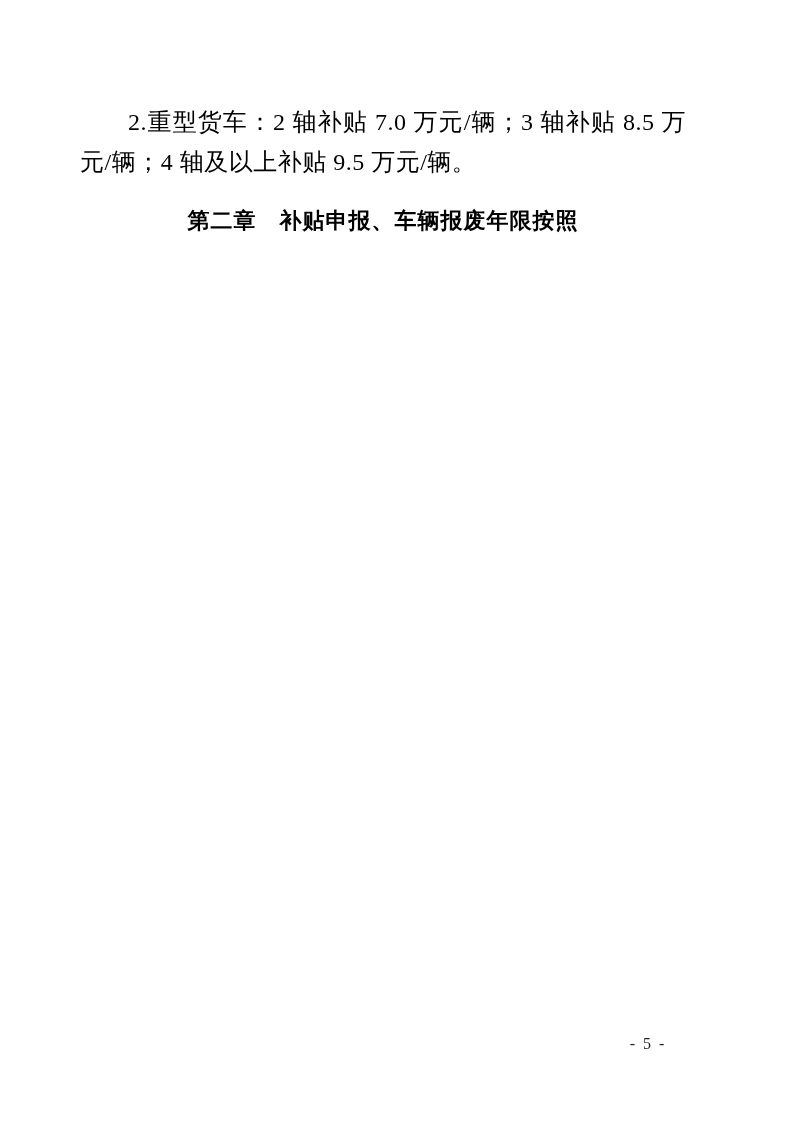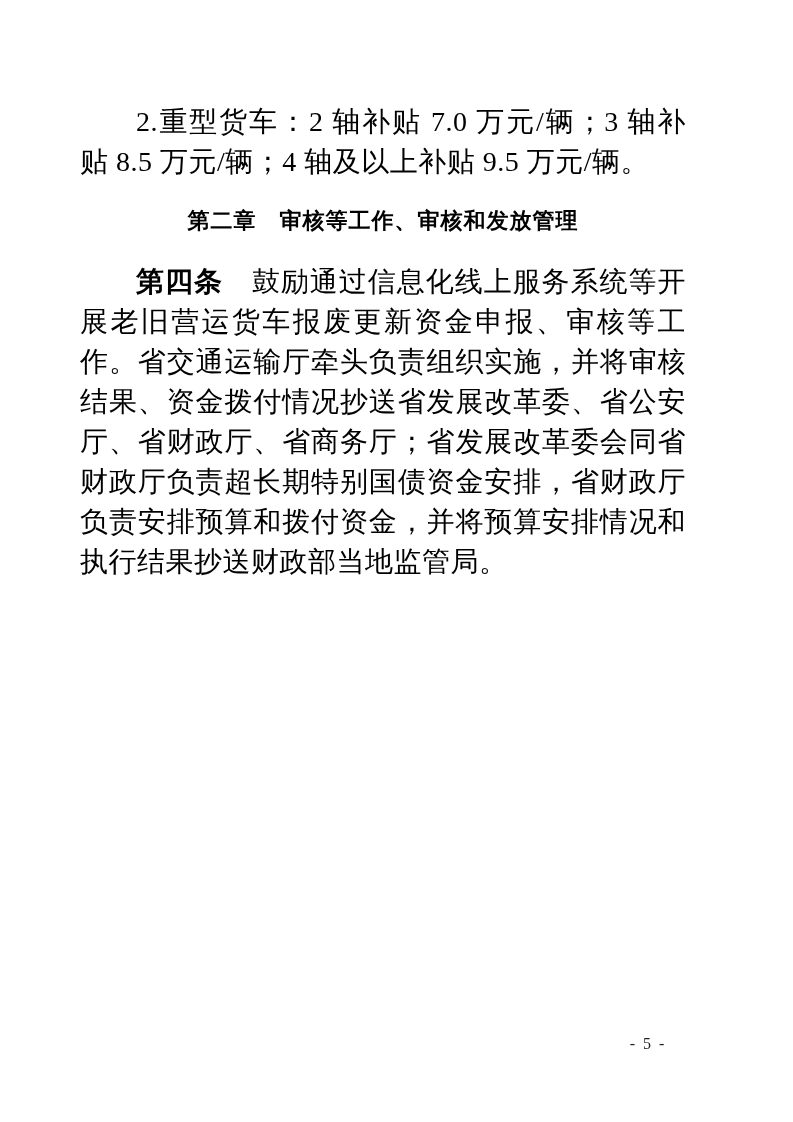--- a/index.html
+++ b/index.html
@@ -17,21 +17,21 @@
     color: #000000;
   }
   .content {
     position: absolute;
     left: 80px;
     top: 102px;
     width: 606px;
   }
   .body-para {
     margin: 0;
-    font-size: 28px;
+    font-size: 24px;
     line-height: 40px;
     text-align: justify;
     text-indent: 2em;
     letter-spacing: 0.5px;
   }
   .chapter-heading {
     margin: 19px 0 21px 0;
     font-family: "Liberation Sans", "DejaVu Sans", sans-serif;
     font-weight: bold;
     font-size: 22px;
@@ -54,17 +54,16 @@
     letter-spacing: 2px;
     color: #222222;
   }
 </style>
 </head>
 <body>
 
 <div class="page">
   <div class="content">
     <p class="body-para">2.重型货车：2 轴补贴 7.0 万元/辆；3 轴补贴 8.5 万元/辆；4 轴及以上补贴 9.5 万元/辆。</p>
-    <h2 class="chapter-heading">第二章　审核等工作、审核和发放管理</h2>
-    <p class="body-para"><span class="article-lead">第四条</span><span>　鼓励通过信息化线上服务系统等开展老旧营运货车报废更新资金申报、审核等工作。省交通运输厅牵头负责组织实施，并将审核结果、资金拨付情况抄送省发展改革委、省公安厅、省财政厅、省商务厅；省发展改革委会同省财政厅负责超长期特别国债资金安排，省财政厅负责安排预算和拨付资金，并将预算安排情况和执行结果抄送财政部当地监管局。</span></p>
+    <h2 class="chapter-heading">第二章　补贴申报、车辆报废年限按照</h2>
   </div>
   <div class="page-number">- 5 -</div>
 </div>
 
 </body></html>

